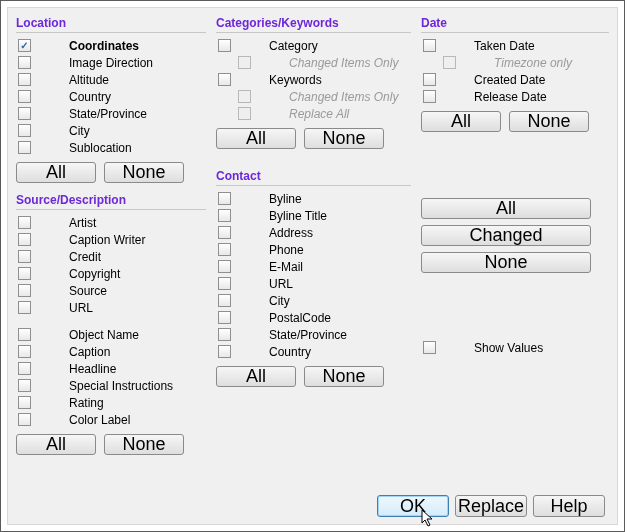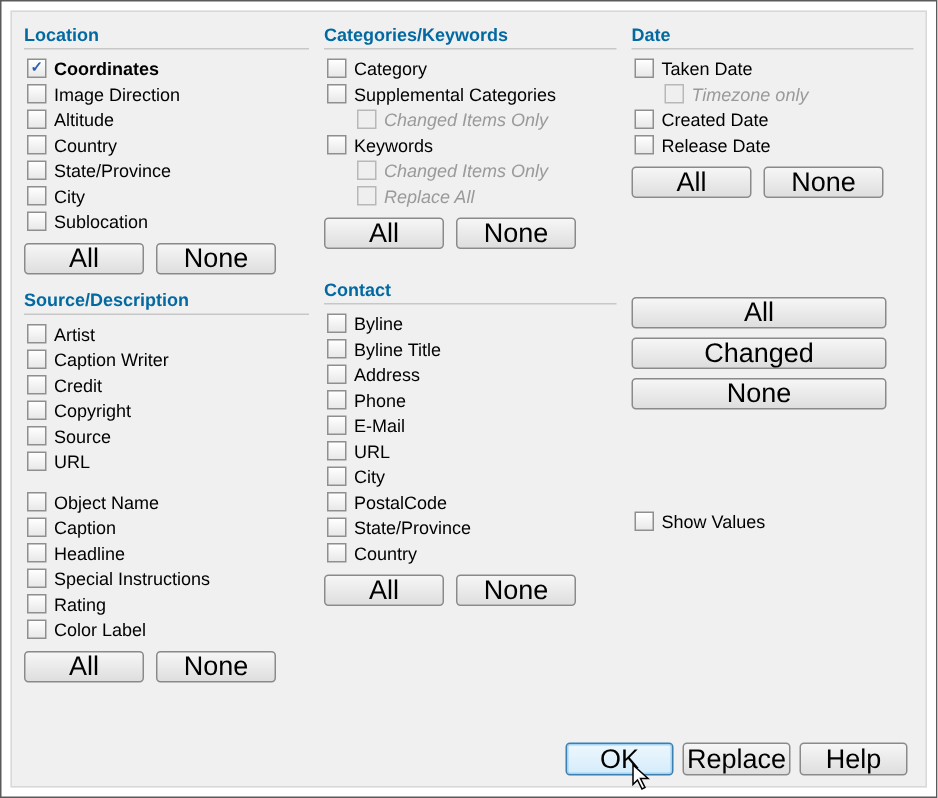--- a/index.html
+++ b/index.html
@@ -75,30 +75,31 @@
   .col {
     display: flex;
     flex-direction: column;
   }
   .col1 { width: 190px; }
   .col2 { width: 195px; }
   .col3 { flex: 1; }
   .group-title {
     font-weight: bold;
     font-size: 12px;
-    color: #0369a1;
+    color: #6d28d9;
     padding: 4px 0 2px 0;
     border-bottom: 1px solid #c7c7c7;
     margin-bottom: 4px;
   }
   .chk-row {
     display: flex;
     align-items: center;
     height: 17px;
     padding-left: 2px;
+    gap: 33px;
   }
   .chk-row.indent { padding-left: 22px; }
   .chk {
     width: 13px;
     height: 13px;
     border: 1px solid #8f8f8f;
     background: linear-gradient(to bottom,#fff,#e8e8e8);
     margin-right: 5px;
     box-sizing: border-box;
     display: inline-flex;
@@ -264,24 +265,20 @@
           <div class="btn small">All</div>
           <div class="btn small">None</div>
         </div>
       </div>
 
       <div class="col col2">
         <div class="group-title">Categories/Keywords</div>
         <div class="chk-row">
             <span class="chk"></span>
             <span class="chk-label">Category</span>
-          </div>
-        <div class="chk-row">
-            <span class="chk"></span>
-            <span class="chk-label">Supplemental Categories</span>
           </div>
         <div class="chk-row indent">
             <span class="chk disabled"></span>
             <span class="chk-label disabled">Changed Items Only</span>
           </div>
         <div class="chk-row">
             <span class="chk"></span>
             <span class="chk-label">Keywords</span>
           </div>
         <div class="chk-row indent">

